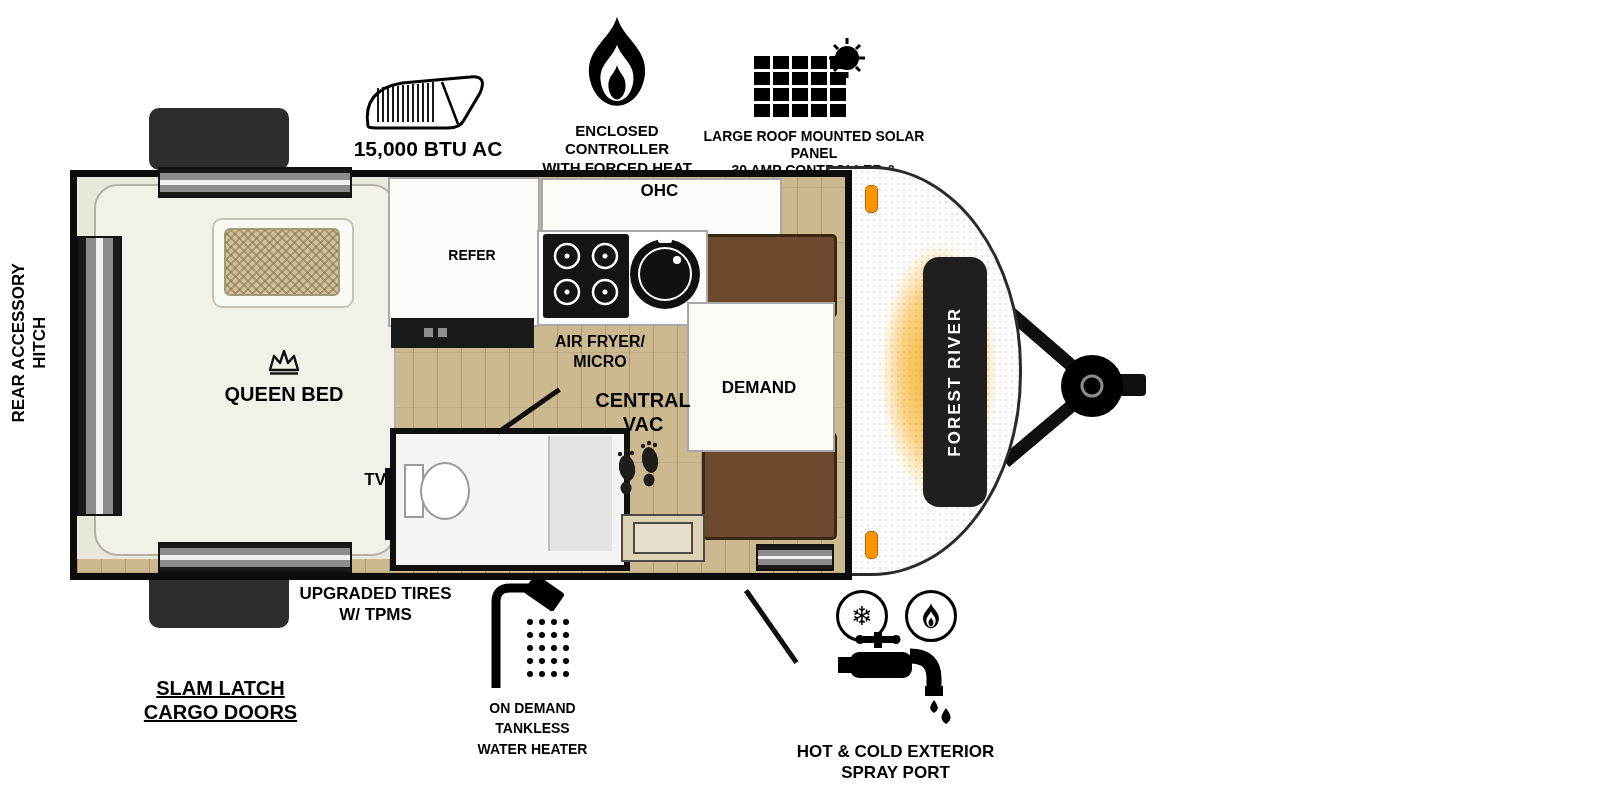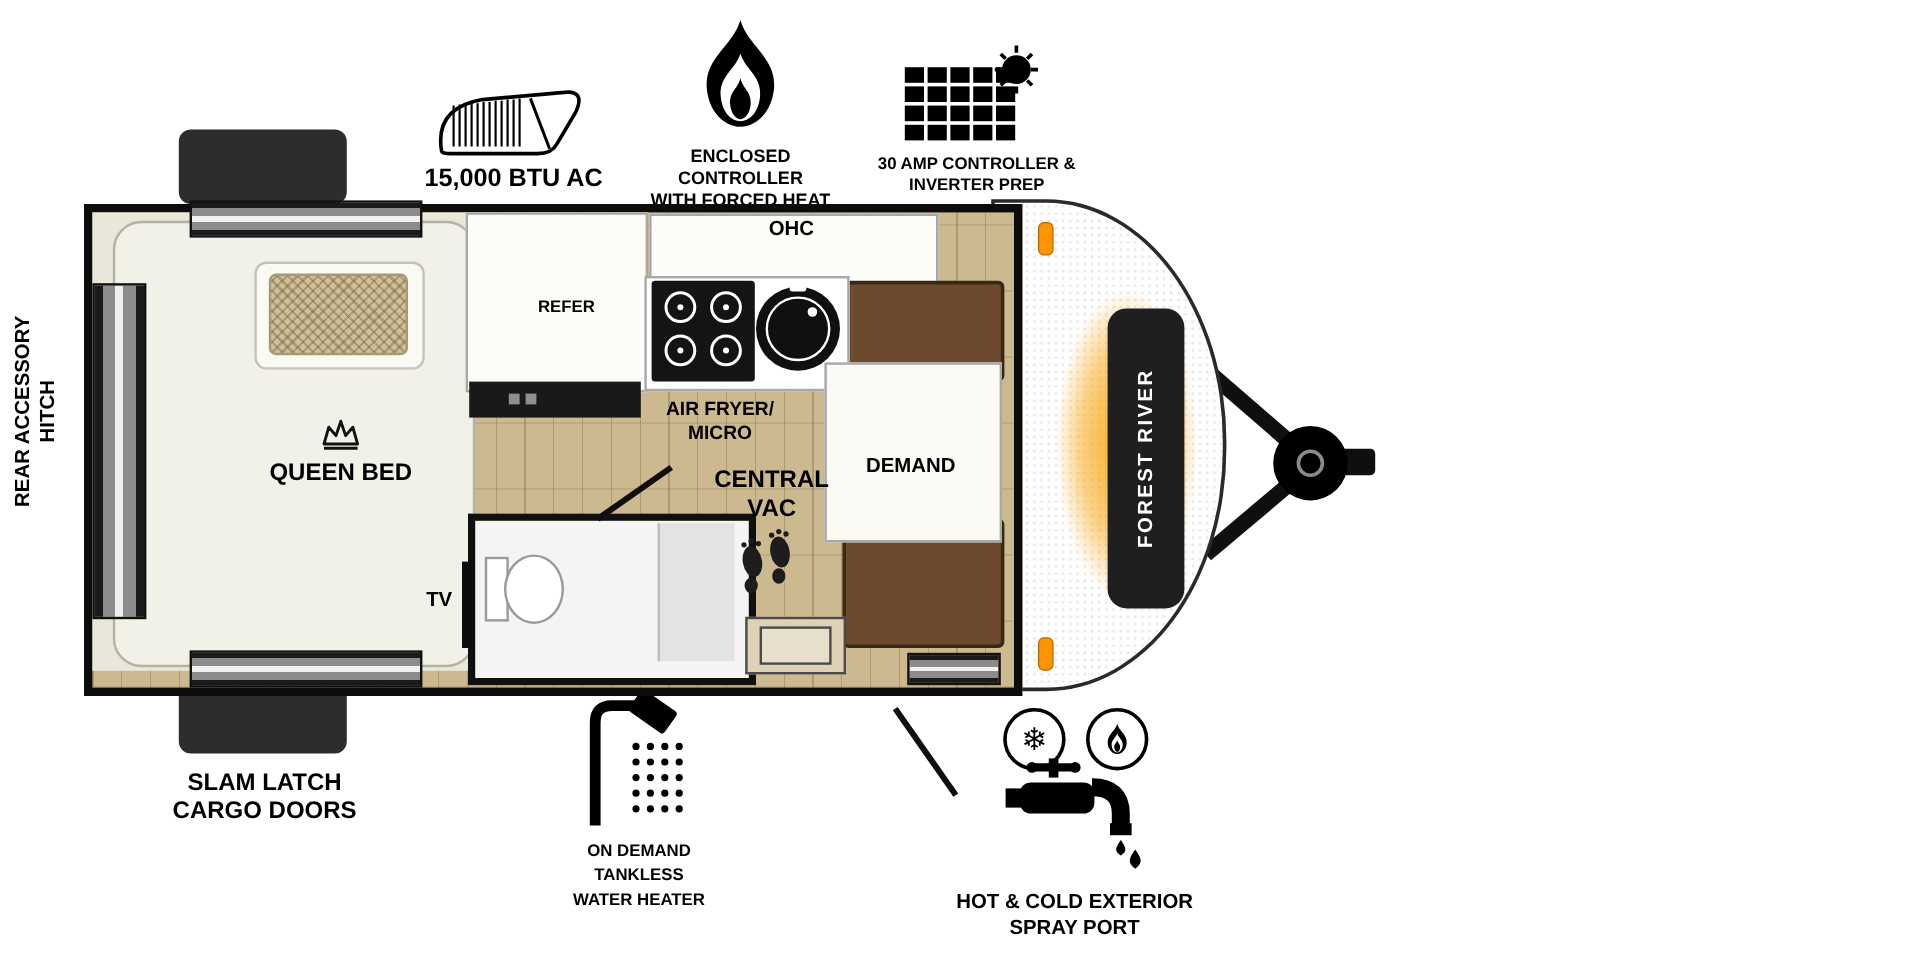--- a/index.html
+++ b/index.html
@@ -135,20 +135,21 @@
         <rect x="59" y="52" width="16" height="13"></rect>
         <rect x="78" y="52" width="16" height="13"></rect>
       <rect x="2" y="68" width="16" height="13"></rect>
         <rect x="21" y="68" width="16" height="13"></rect>
         <rect x="40" y="68" width="16" height="13"></rect>
         <rect x="59" y="68" width="16" height="13"></rect>
         <rect x="78" y="68" width="16" height="13"></rect>
     </g>
   </svg>
   <div class="lbl" style="left:698px;top:128px;width:232px;font-size:14px;">
+    <div>LARGE ROOF MOUNTED SOLAR PANEL</div>
     <div>30 AMP CONTROLLER &amp; INVERTER PREP</div>
   </div>
 
   <div class="lbl rot-left" style="left:-55px;top:322px;width:170px;font-size:17px;">
     <div>REAR ACCESSORY</div>
     <div>HITCH</div>
   </div>
 
   <svg class="abs" style="left:1000px;top:290px;z-index:0;" width="150" height="190" viewBox="0 0 150 190">
     <line x1="5" y1="18" x2="95" y2="96" stroke="#0f0f0f" stroke-width="13"></line>
@@ -246,27 +247,31 @@
   <div class="abs table"></div>
   <div class="lbl" style="left:687px;top:378px;width:144px;font-size:17px;z-index:8;">DEMAND</div>
   <div class="abs bench" style="left:702px;top:432px;height:102px;"></div>
 
   <div class="abs bathroom"></div>
   <div class="abs shower-pan"></div>
   <div class="abs toilet-tank"></div>
   <div class="abs toilet-bowl"></div>
   <div class="abs door-line" style="left:498px;top:430px;width:75px;transform:rotate(-35deg);"></div>
   <div class="abs tv-panel"></div>
-  <div class="lbl" style="left:346px;top:490px;width:40px;font-size:17px;z-index:9;">TV</div>
+  <div class="lbl" style="left:346px;top:470px;width:40px;font-size:17px;z-index:9;text-align:right;">TV</div>
 
   <div class="abs step-outer"></div>
   <div class="abs step-inner"></div>
   <div class="abs door-line" style="left:746px;top:588px;width:88px;transform:rotate(55deg);"></div>
 
-  <div class="lbl" style="left:118px;top:640px;width:205px;font-size:20px;">
+  <div class="lbl" style="left:288px;top:584px;width:175px;font-size:17px;">
+    <div>UPGRADED TIRES</div>
+    <div>W/ TPMS</div>
+  </div>
+  <div class="lbl" style="left:118px;top:676px;width:205px;font-size:20px;text-decoration:underline;">
     <div>SLAM LATCH</div>
     <div>CARGO DOORS</div>
   </div>
 
   <svg class="abs" style="left:482px;top:576px;" width="100" height="116" viewBox="0 0 100 116">
     <path d="M14 112 L14 26 Q14 12 28 12 L50 12" fill="none" stroke="#000" stroke-width="9"></path>
     <rect x="44" y="6" width="36" height="22" rx="3" fill="#000" transform="rotate(35 62 17)"></rect>
     <g fill="#000">
       <circle cx="48" cy="46" r="3"></circle>
         <circle cx="60" cy="46" r="3"></circle>

